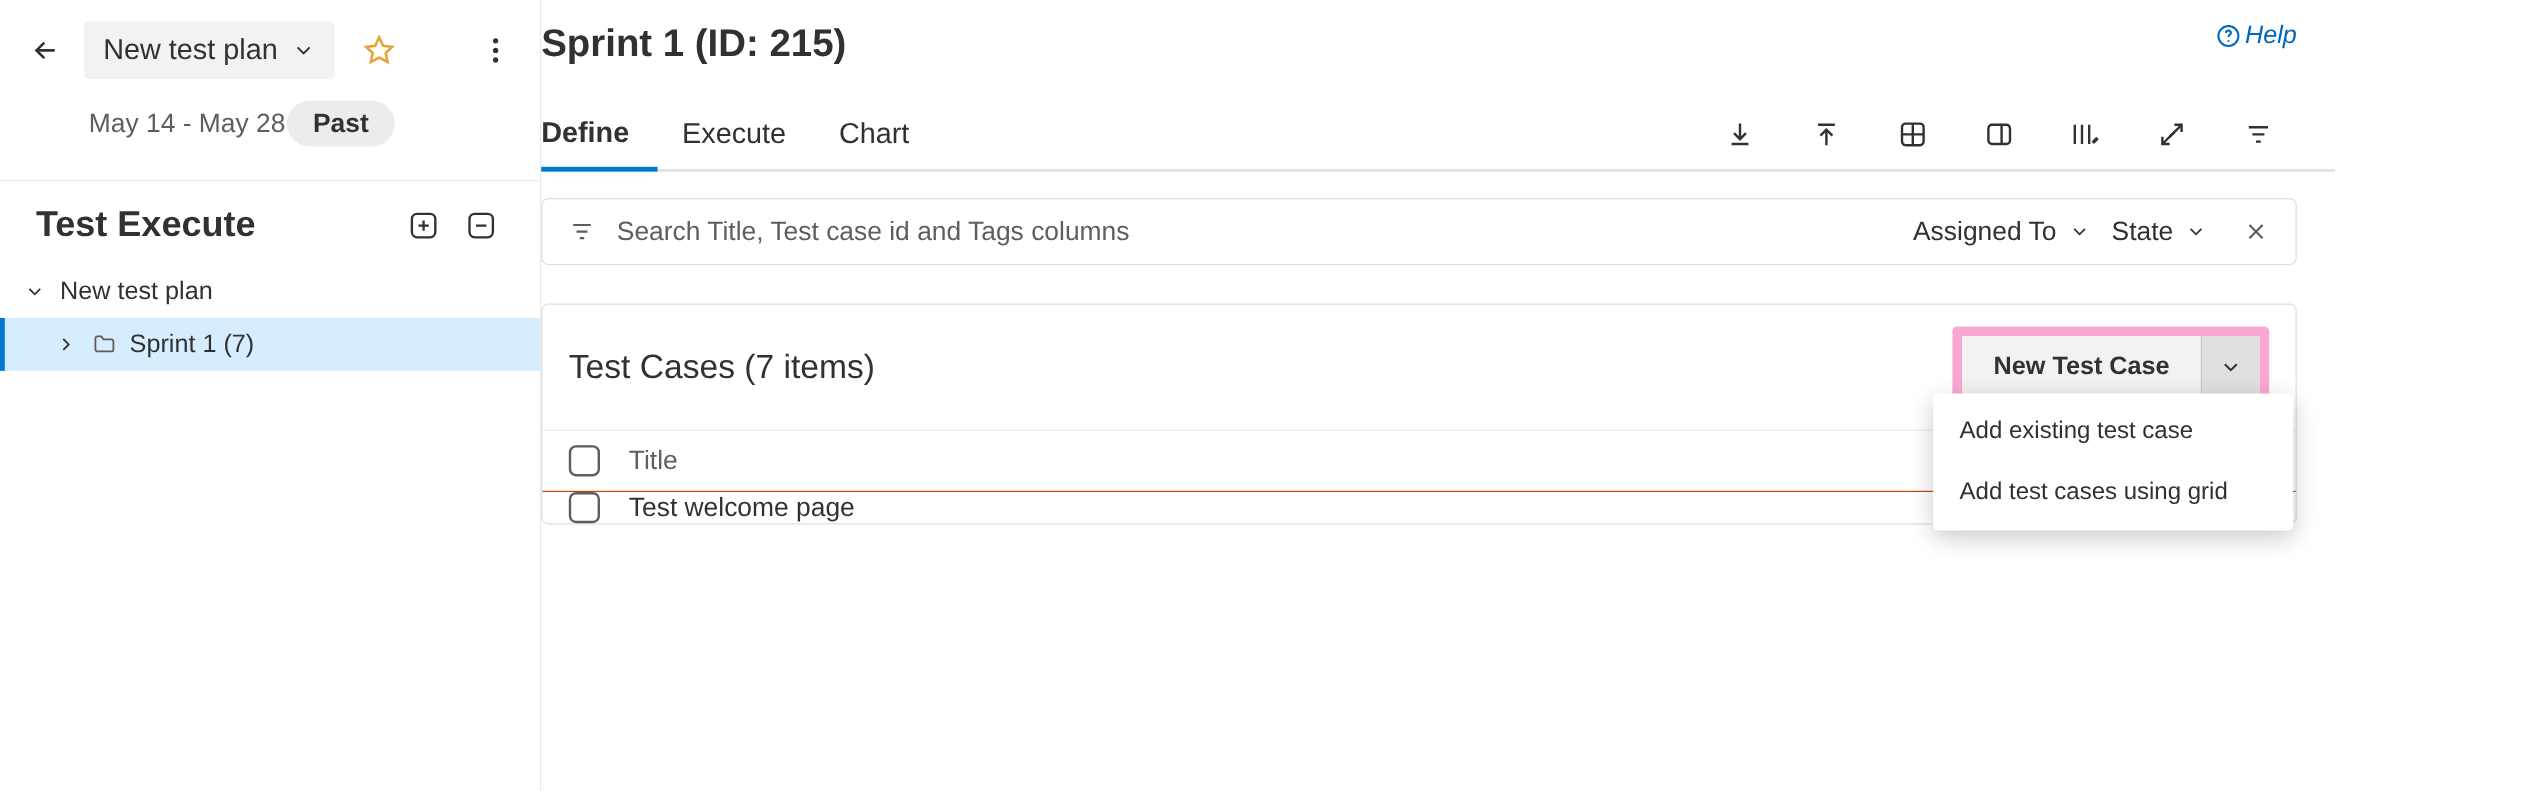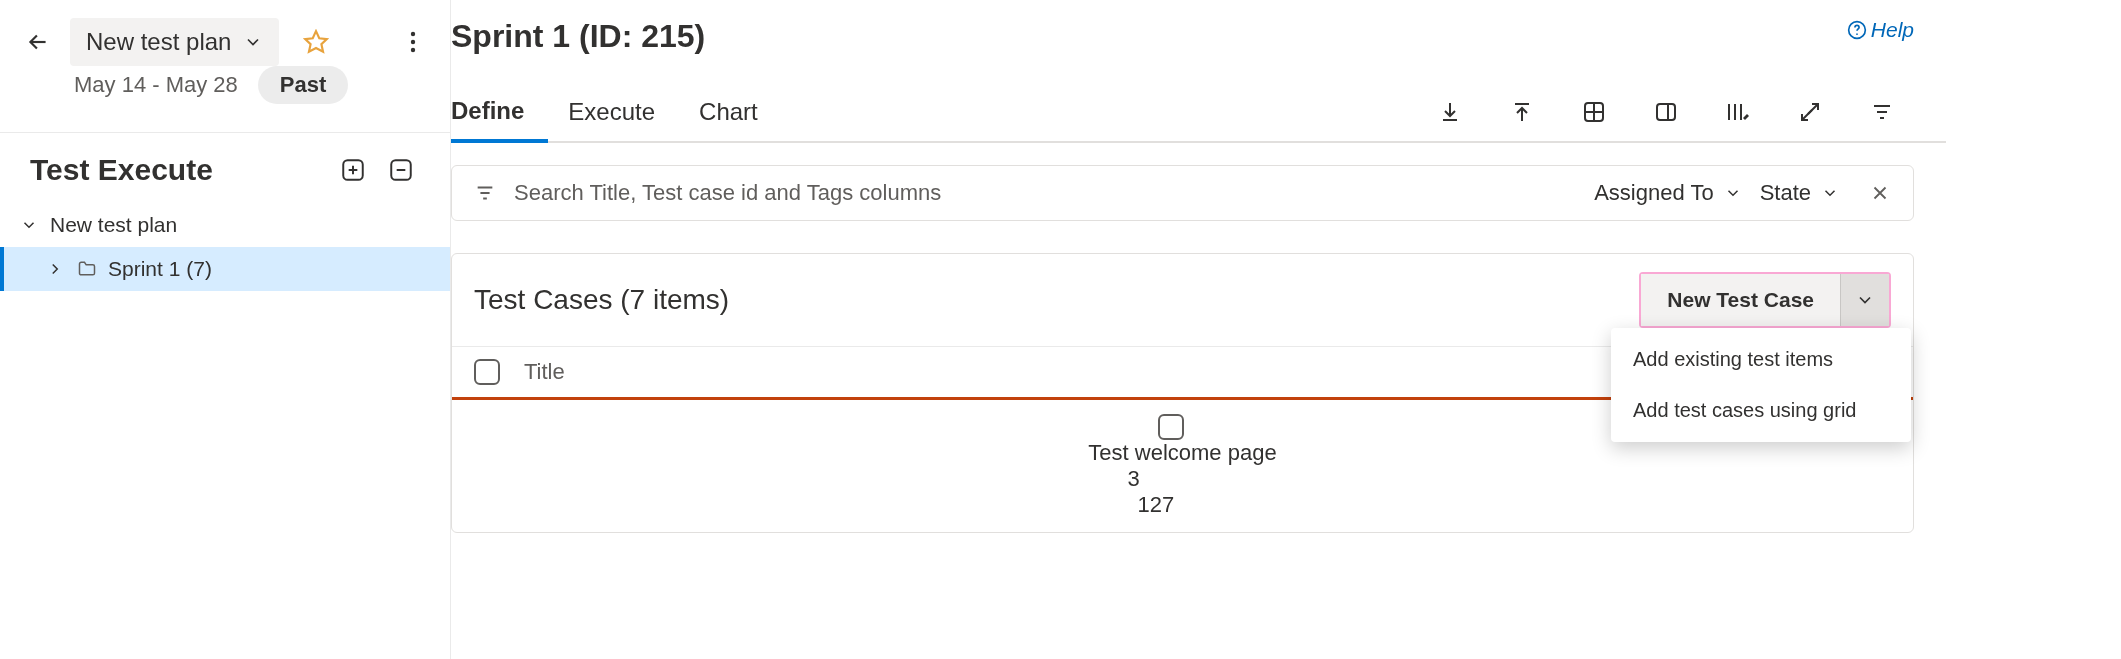--- a/index.html
+++ b/index.html
@@ -5,21 +5,21 @@
   * { box-sizing: border-box; margin: 0; padding: 0; }
   body { font-family: "Segoe UI", Arial, sans-serif; font-size: 19px; color: #323130; background: #fff; overflow: hidden; }
   .app { display: flex; width: 1946px; height: 659px; }
   .sidebar { width: 451px; border-right: 1px solid #eaeaea; display: flex; flex-direction: column; }
   .sb-header { padding: 18px 20px 10px 20px; }
   .sb-row1 { display: flex; align-items: center; gap: 14px; }
   .back-arrow { width: 36px; height: 36px; display:flex; align-items:center; justify-content:center; cursor:pointer; }
   .plan-selector { background:#f3f2f1; border-radius:4px; padding:10px 16px; display:flex; align-items:center; gap:12px; cursor:pointer; font-size:24px; }
   .star { width:34px; height:34px; display:flex; align-items:center; justify-content:center; cursor:pointer; margin-left:6px; }
   .more-dots { margin-left:auto; width:34px; height:34px; display:flex; align-items:center; justify-content:center; cursor:pointer; }
-  .sb-row2 { display:flex; align-items:center; gap:20px; padding-left:54px; }
+  .sb-row2 { display:flex; align-items:center; gap:1px; margin-top:18px; padding-left:54px; }
   .date-range { color:#605e5c; font-size:22px; }
   .past-pill { background:#ececec; border-radius:30px; padding:6px 22px; font-size:22px; font-weight:600; }
   .sb-divider { border-top:1px solid #eaeaea; margin-top:18px; }
   .suites-head { display:flex; align-items:center; padding:18px 30px 10px 30px; }
   .suites-title { font-size:30px; font-weight:600; flex:1; }
   .suite-icon-btn { width:38px; height:38px; display:flex; align-items:center; justify-content:center; cursor:pointer; margin-left:10px; }
   .tree { padding: 4px 0; }
   .tree-row { display:flex; align-items:center; gap:10px; padding:10px 20px 10px 20px; font-size:21px; cursor:pointer; }
   .tree-row.selected { background:#d6ecff; border-left:4px solid #0078d4; padding-left:40px; }
   .tree-row.root { padding-left:18px; }
@@ -34,25 +34,25 @@
   .tab.active { font-weight:700; border-bottom:4px solid #0078d4; margin-bottom:-2px; }
   .tool-icons { margin-left:auto; display:flex; gap:44px; padding-right:18px; }
   .tool-icon { width:28px; height:28px; display:flex; align-items:center; justify-content:center; cursor:pointer; }
   .search-bar { margin:22px 32px 0 0; border:1px solid #e1dfdd; border-radius:6px; display:flex; align-items:center; padding:14px 22px; gap:18px; font-size:22px; color:#605e5c; }
   .search-input { flex:1; display:flex; align-items:center; gap:18px; }
   .filter-chip { display:flex; align-items:center; gap:10px; color:#323130; cursor:pointer; }
   .close-x { cursor:pointer; font-size:24px; color:#605e5c; margin-left:12px; }
   .cases-panel { margin:32px 32px 0 0; border:1px solid #e1dfdd; border-radius:6px; position:relative; }
   .cases-head { display:flex; align-items:center; padding:18px 22px; }
   .cases-title { font-size:28px; }
-  .new-case-wrap { margin-left:auto; display:flex; border:2px solid #f9a8d4; border-radius:4px; }
+  .new-case-wrap { margin-left:auto; display:flex; border:8px solid #f9a8d4; border-radius:4px; }
   .new-case-btn { background:#f3f2f1; padding:14px 26px; font-size:21px; font-weight:600; cursor:pointer; border-right:1px solid #c8c6c4; }
   .new-case-chev { background:#e1dfdd; width:48px; display:flex; align-items:center; justify-content:center; cursor:pointer; }
   .table-head { display:flex; align-items:center; padding:12px 22px; border-top:1px solid #eaeaea; color:#605e5c; font-size:22px; }
-  .table-row { display:flex; align-items:center; padding:14px 22px; border-top:3px solid #c2410c; font-size:22px;flex-direction:column; }
+  .table-row { display:flex; align-items:center; padding:0 22px; border-top:1px solid #c2410c; font-size:22px; }
   .col-check { width:50px; }
   .col-title { flex:1; }
   .col-order { width:110px; text-align:left; }
   .col-test { width:90px; text-align:left; }
   .checkbox { width:26px; height:26px; border:2px solid #605e5c; border-radius:6px; cursor:pointer; }
   .dropdown-menu { position:absolute; top:74px; right:2px; background:#fff; box-shadow:0 6px 20px rgba(0,0,0,0.2); border-radius:4px; padding:6px 0; width:300px; z-index:10; }
   .dropdown-item { padding:14px 22px; font-size:20px; cursor:pointer; }
   svg { display:block; }
 </style>
 </head>
@@ -233,21 +233,21 @@
           <div class="new-case-btn">New Test Case</div>
           <div class="new-case-chev">
             <svg width="20" height="20" viewBox="0 0 24 24" fill="none" stroke="#323130" stroke-width="2">
                 <path d="M6 9l6 6 6-6"></path>
               </svg>
           </div>
         </div>
       </div>
 
       <div class="dropdown-menu">
-        <div class="dropdown-item">Add existing test items</div>
+        <div class="dropdown-item">Add existing test case</div>
         <div class="dropdown-item">Add test cases using grid</div>
       </div>
 
       <div class="table-head">
         <div class="col-check">
             <div class="checkbox"></div>
           </div>
         <div class="col-title">Title</div>
         <div class="col-order">Order</div>
         <div class="col-test">Test</div>

